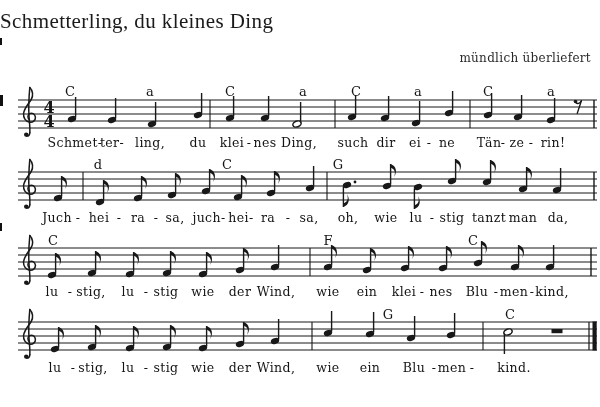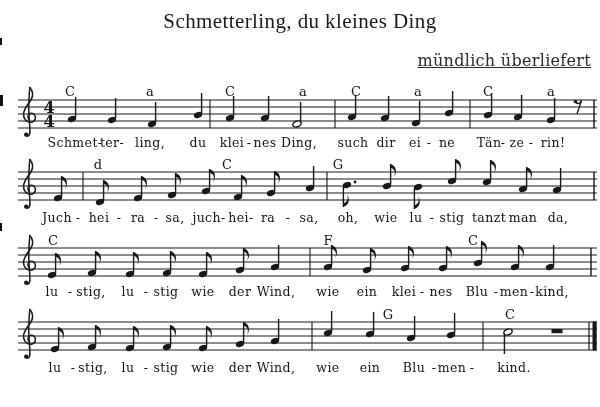--- a/index.html
+++ b/index.html
@@ -1,21 +1,21 @@
 <!DOCTYPE html>
 <html><head>
 <meta charset="utf-8">
 <style>
   html,body{margin:0;padding:0;background:#ffffff;}
   .page{position:relative;width:600px;height:407px;background:#ffffff;overflow:hidden;
         font-family:"Liberation Serif", serif;}
-  .title{position:absolute;top:9px;left:0;right:0;text-align:center;
+  .title{position:absolute;top:9px;left:0;right:0;
          font-size:21px;letter-spacing:.4px;color:#1a1a1a;}
-  .attribution{position:absolute;top:51px;right:9px;font-size:16px;color:#2a2a2a;
-               font-family:"DejaVu Serif", serif;letter-spacing:.3px;text-decoration:underline;}
+  .attribution{position:absolute;top:51px;right:9px;font-size:12px;color:#2a2a2a;
+               font-family:"DejaVu Serif", serif;letter-spacing:.3px;}
   .score-svg{position:absolute;left:0;top:0;}
   .edge-mark{position:absolute;left:0;background:#111;}
   .em1{top:38px;width:2px;height:7px;}
   .em2{top:95px;width:3px;height:11px;}
   .em3{top:223px;width:2px;height:8px;}
   text.chord{font-family:"DejaVu Serif", serif;font-size:13px;fill:#161616;}
   text.lyric{font-family:"DejaVu Serif", serif;font-size:12.5px;letter-spacing:.4px;fill:#141414;}
   text.tsig{font-family:"DejaVu Serif", serif;font-weight:bold;font-size:16px;fill:#161616;}
 </style>
 </head>

